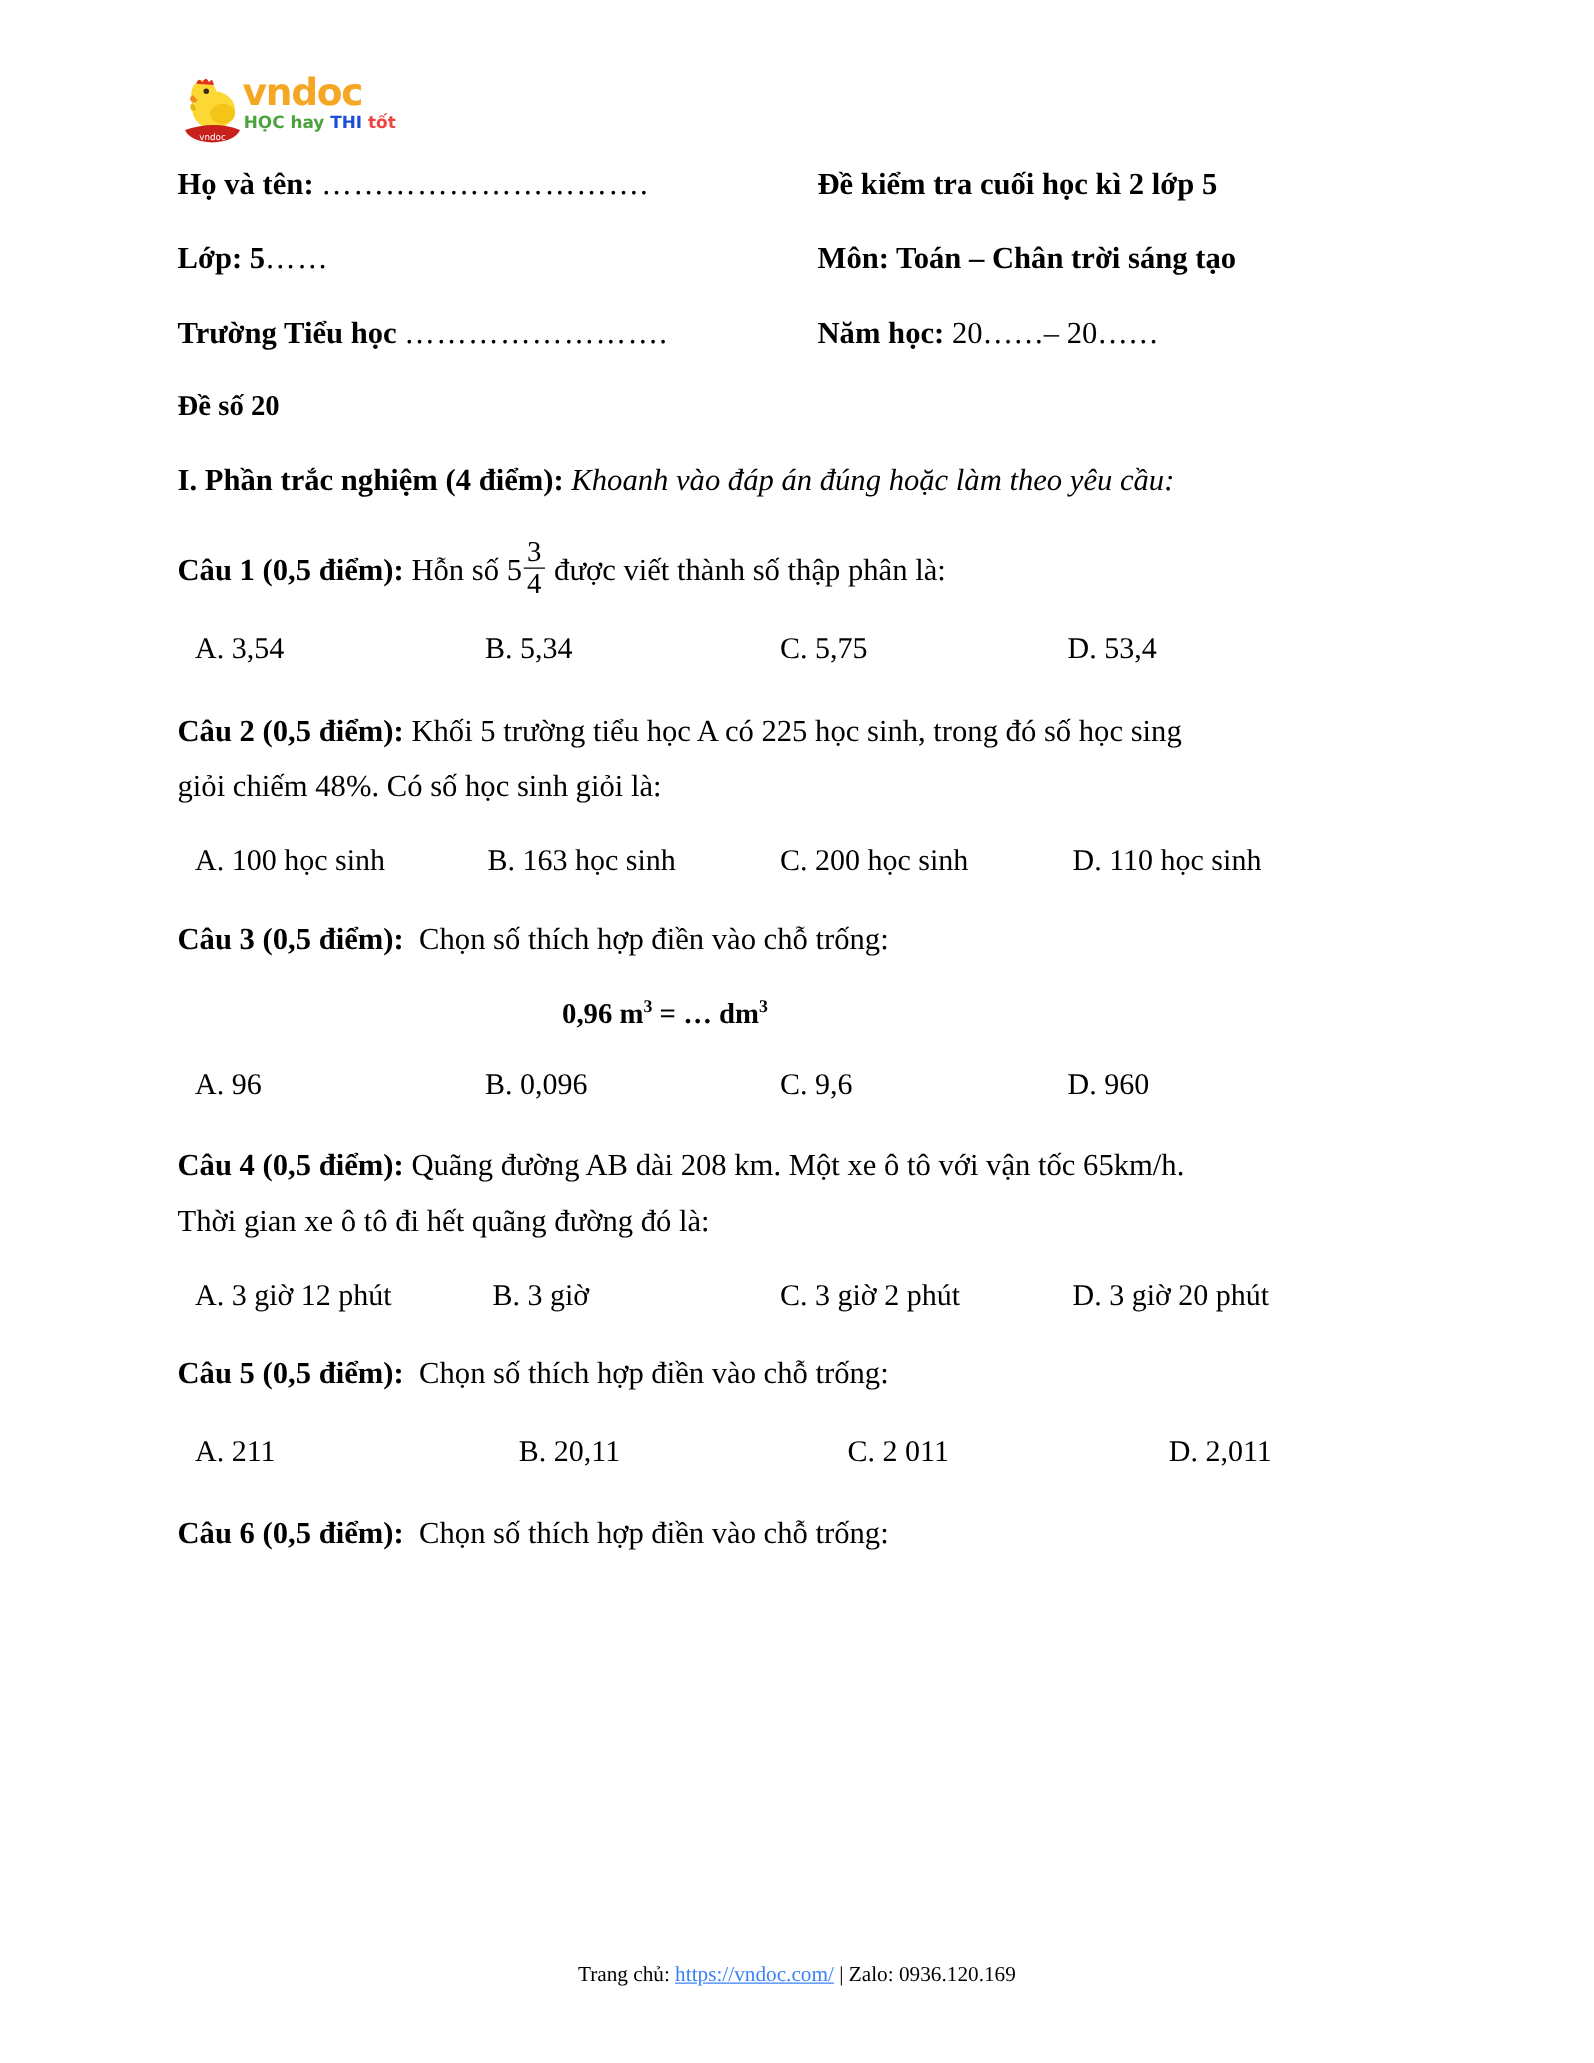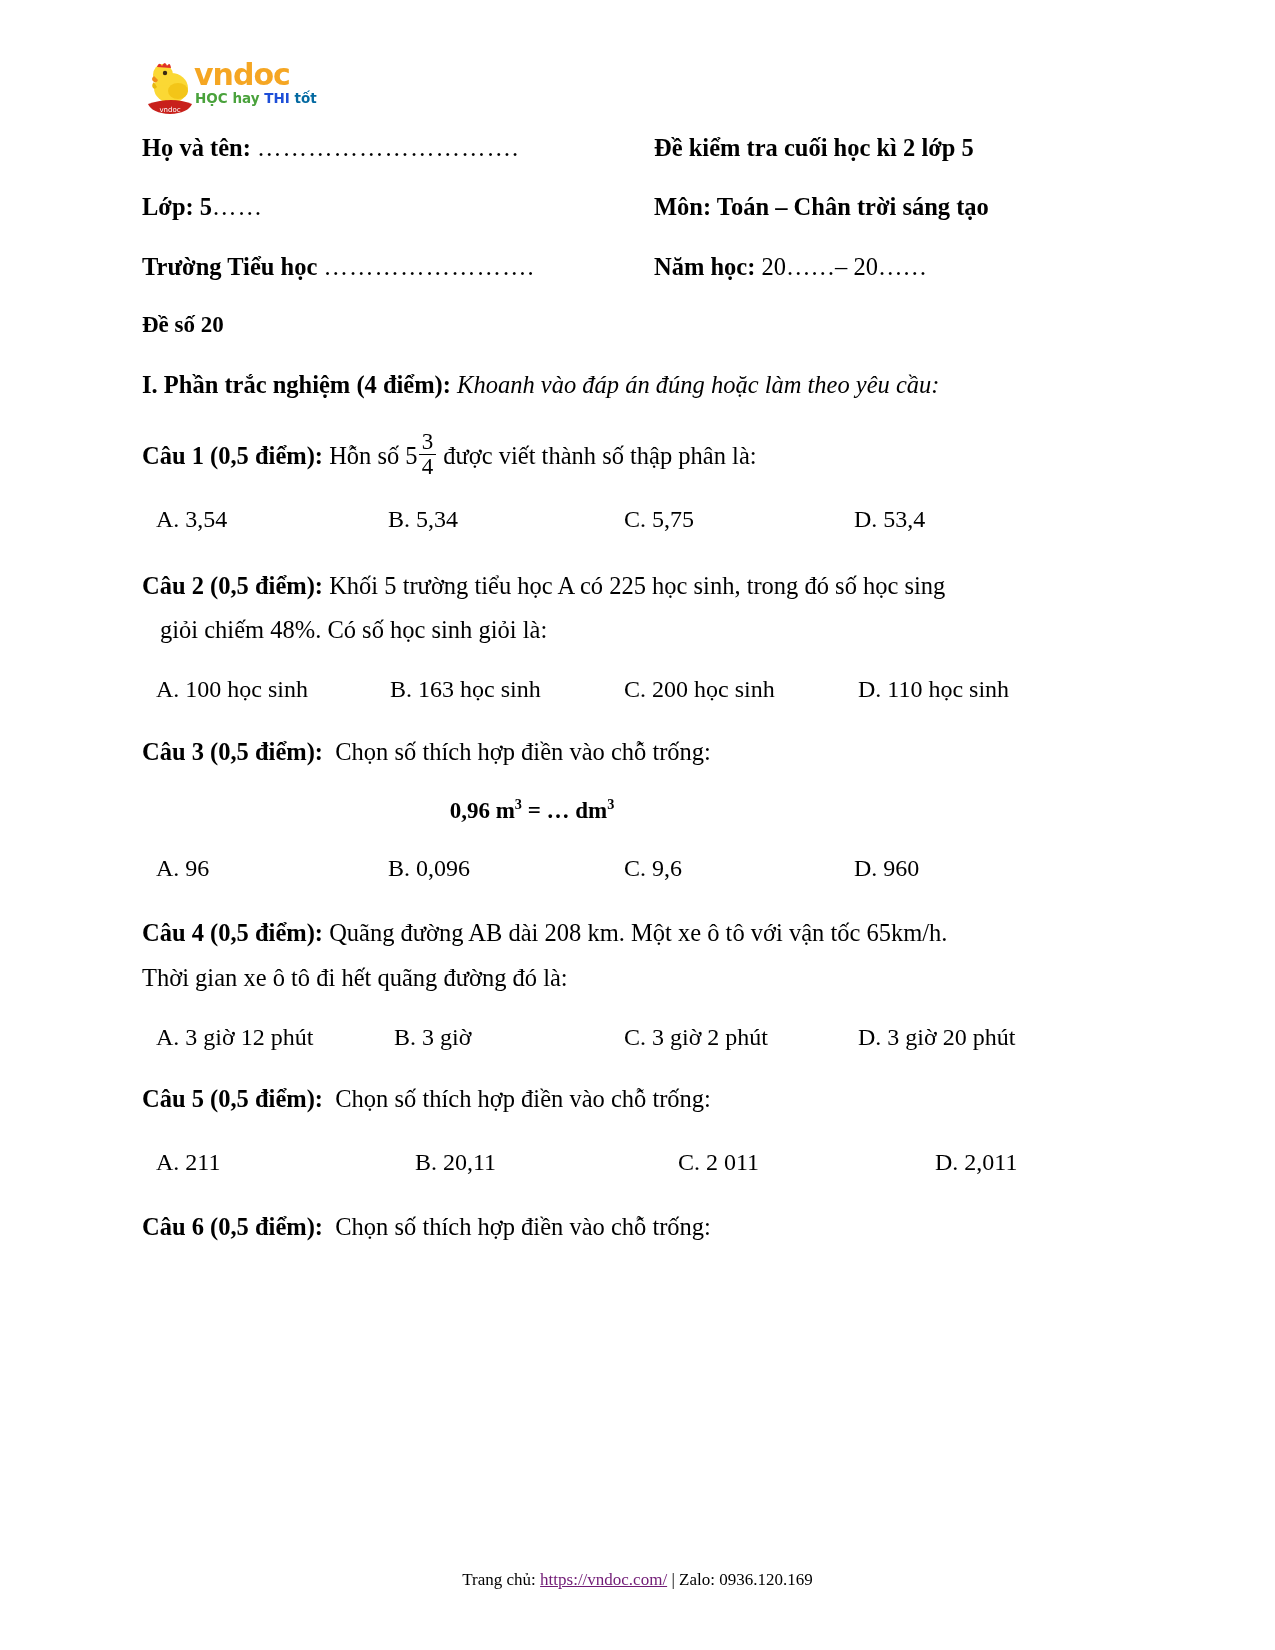--- a/index.html
+++ b/index.html
@@ -60,21 +60,21 @@
     left: 51px;
     top: 34px;
     font-family: "DejaVu Sans", sans-serif;
     font-size: 13.5px;
     font-weight: bold;
     line-height: 1;
     white-space: nowrap;
   }
   .tag-green { color: #4aa23c; }
   .tag-red { color: #1d4ed8; }
-  .tag-orange { color: #0369a1; }
+  .tag-orange { color: #ef4444; }
 
   
   .hdr {
     position: absolute;
     left: 0;
     width: 920px;
     font-size: 24.5px;
     line-height: 1.2;
   }
   .hdr-row {
@@ -149,21 +149,21 @@
   .footer {
     position: absolute;
     left: 0;
     top: 1570px;
     width: 1275px;
     text-align: center;
     font-size: 17px;
     font-family: "Liberation Serif", serif;
   }
   .footer a {
-    color: #701a75;
+    color: #3b82f6;
     text-decoration: underline;
   }
 </style>
 </head>
 <body>
 
 <div class="page">
 
   <div class="logo-block">
     <svg class="logo-mascot" viewBox="0 0 52 58">
@@ -230,21 +230,21 @@
         <span style="width:232px;">A. 3,54</span>
         <span style="width:236px;">B. 5,34</span>
         <span style="width:230px;">C. 5,75</span>
         <span>D. 53,4</span>
       </div>
 
       <div class="para" style="margin-top:34px;">
         <span class="b">Câu 2 (0,5 điểm):</span>
         <span>Khối 5 trường tiểu học A có 225 học sinh, trong đó số học sing</span>
       </div>
-      <div class="para" style="margin-top:8px;margin-left:18px;">
+      <div class="para" style="margin-top:8px;">
         <span>giỏi chiếm 48%. Có số học sinh giỏi là:</span>
       </div>
 
       <div class="answers" style="margin-top:26px;">
         <span style="width:234px;">A. 100 học sinh</span>
         <span style="width:234px;">B. 163 học sinh</span>
         <span style="width:234px;">C. 200 học sinh</span>
         <span>D. 110 học sinh</span>
       </div>
 

